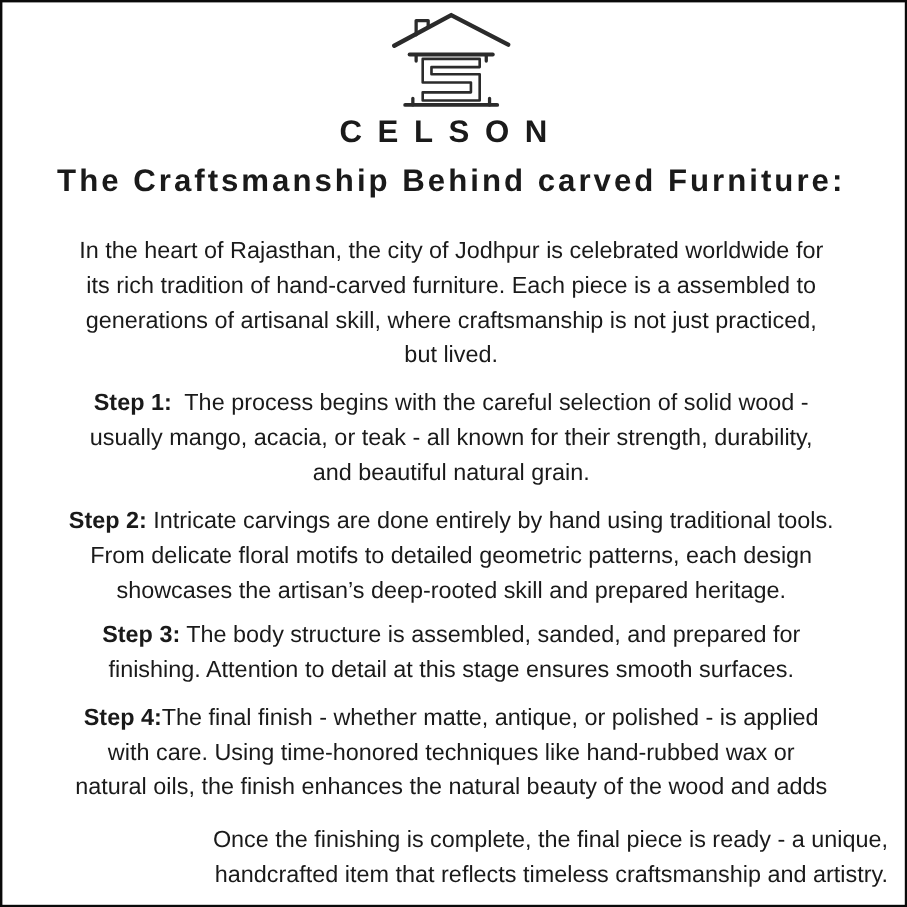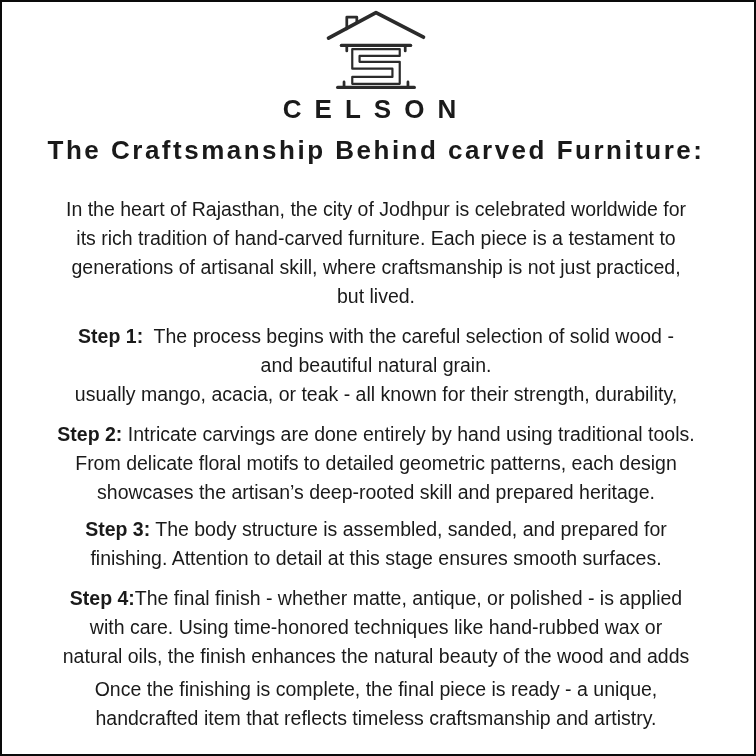--- a/index.html
+++ b/index.html
@@ -36,21 +36,21 @@
     margin: 10px 0 0 0;
     white-space: pre;
   }
   .block {
     margin: 11px 0 0 0;
     font-size: 19.5px;
     line-height: 29px;
   }
   .block.intro   { margin-top: 29px; }
   .block.step3   { margin-top: 8px; }
-  .block.closing { margin-top: 4px; }
+  .block.closing { margin-top: 15px; text-align: right; }
   .line { white-space: pre; }
   .line b { font-weight: bold; }
 </style>
 </head>
 <body>
 
 <div class="page">
 
   <div class="logo-wrap">
     <svg width="110" height="84" viewBox="0 0 120 92" fill="none" stroke="#2b2b2b" stroke-linecap="round" stroke-linejoin="round">
@@ -67,29 +67,29 @@
       <path d="M 25,81 L 25,87 M 95,81 L 95,87" stroke-width="3"></path>
       <path d="M 18,87 L 102,87" stroke-width="3.5"></path>
     </svg>
     <div class="brand-name">CELSON</div>
   </div>
 
   <h1 class="heading">The Craftsmanship Behind carved Furniture:</h1>
 
   <div class="block intro">
     <div class="line">In the heart of Rajasthan, the city of Jodhpur is celebrated worldwide for</div>
-    <div class="line">its rich tradition of hand-carved furniture. Each piece is a testament to</div>
+    <div class="line">its rich tradition of hand-carved furniture. Each piece is a assembled to</div>
     <div class="line">generations of artisanal skill, where craftsmanship is not just practiced,</div>
     <div class="line">but lived.</div>
   </div>
 
   <div class="block step1">
     <div class="line"><b>Step 1:</b><span>  The process begins with the careful selection of solid wood -</span></div>
+    <div class="line">usually mango, acacia, or teak - all known for their strength, durability,</div>
     <div class="line">and beautiful natural grain.</div>
-    <div class="line">usually mango, acacia, or teak - all known for their strength, durability,</div>
   </div>
 
   <div class="block step2">
     <div class="line"><b>Step 2:</b><span> Intricate carvings are done entirely by hand using traditional tools.</span></div>
     <div class="line">From delicate floral motifs to detailed geometric patterns, each design</div>
     <div class="line">showcases the artisan’s deep-rooted skill and prepared heritage.</div>
   </div>
 
   <div class="block step3">
     <div class="line"><b>Step 3:</b><span> The body structure is assembled, sanded, and prepared for</span></div>

